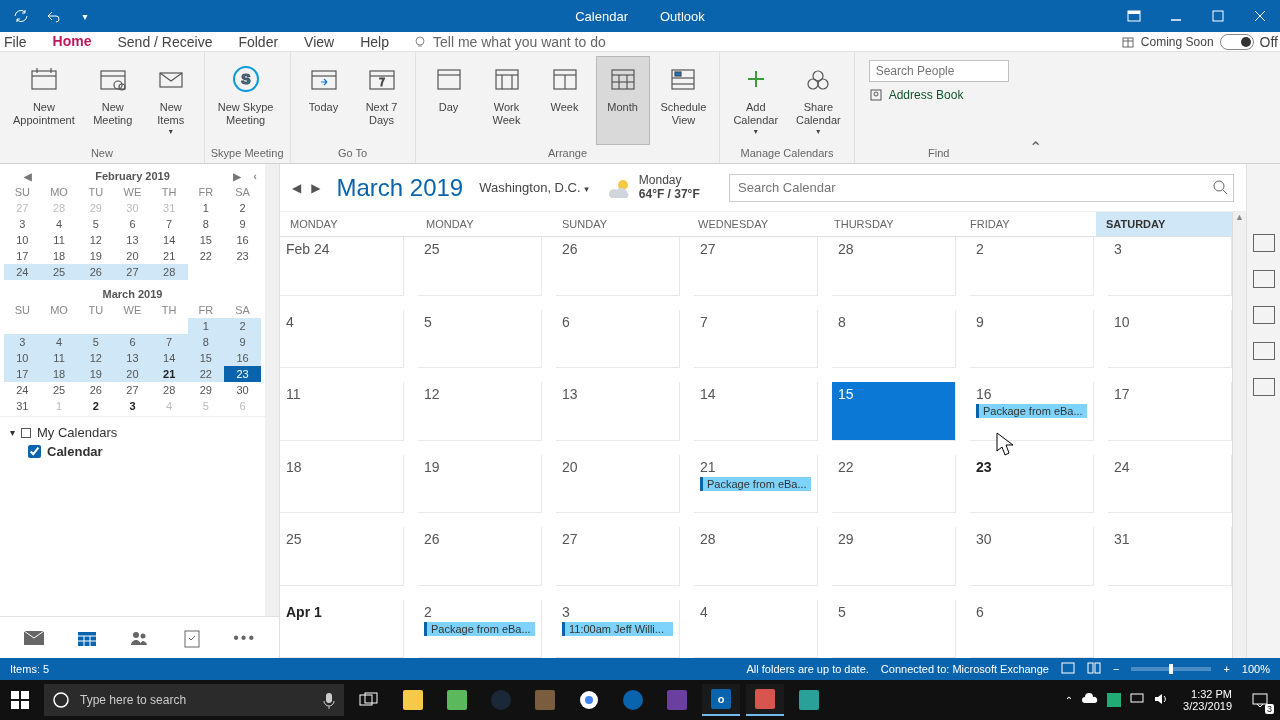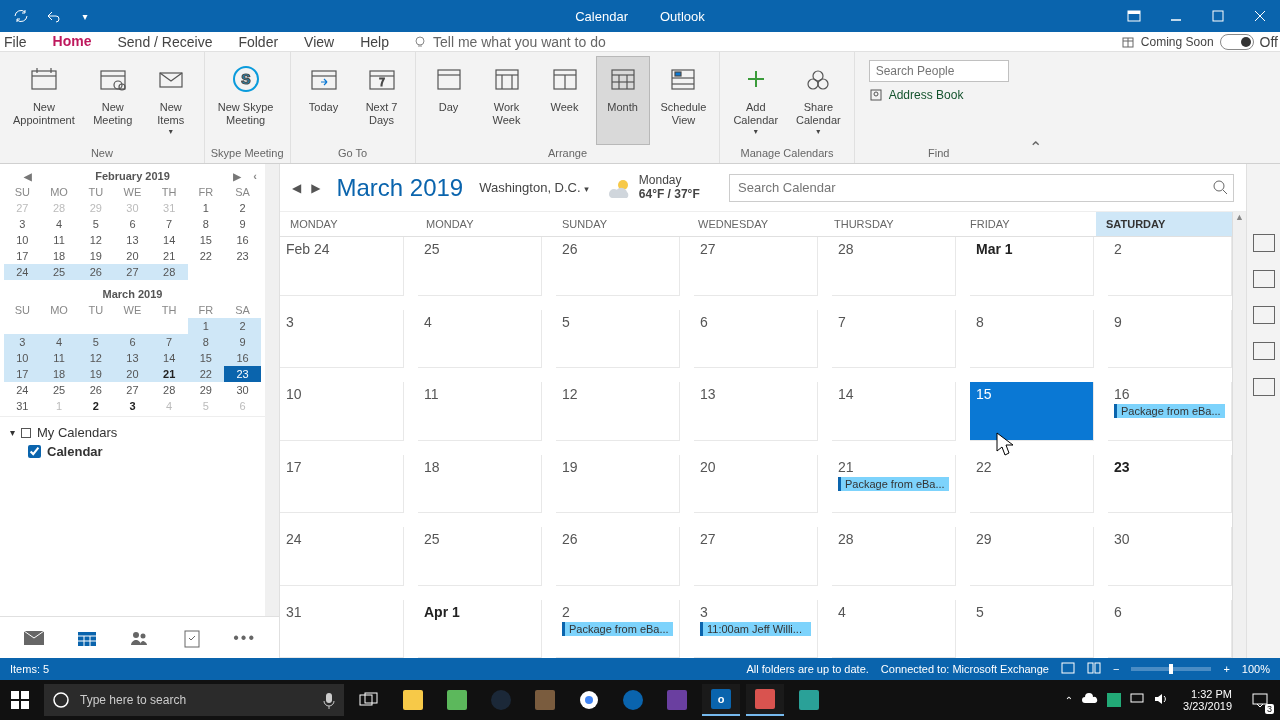--- a/index.html
+++ b/index.html
@@ -595,23 +595,20 @@
             <div class="cell">
               <div class="dn">26</div>
             </div>
             <div class="cell">
               <div class="dn">27</div>
             </div>
             <div class="cell">
               <div class="dn">28</div>
             </div>
             <div class="cell">
-              <div class="dn bold">Mar 1</div>
-            </div>
-            <div class="cell">
               <div class="dn">2</div>
             </div>
             <div class="cell">
               <div class="dn">3</div>
             </div>
             <div class="cell">
               <div class="dn">4</div>
             </div>
             <div class="cell">
               <div class="dn">5</div>

